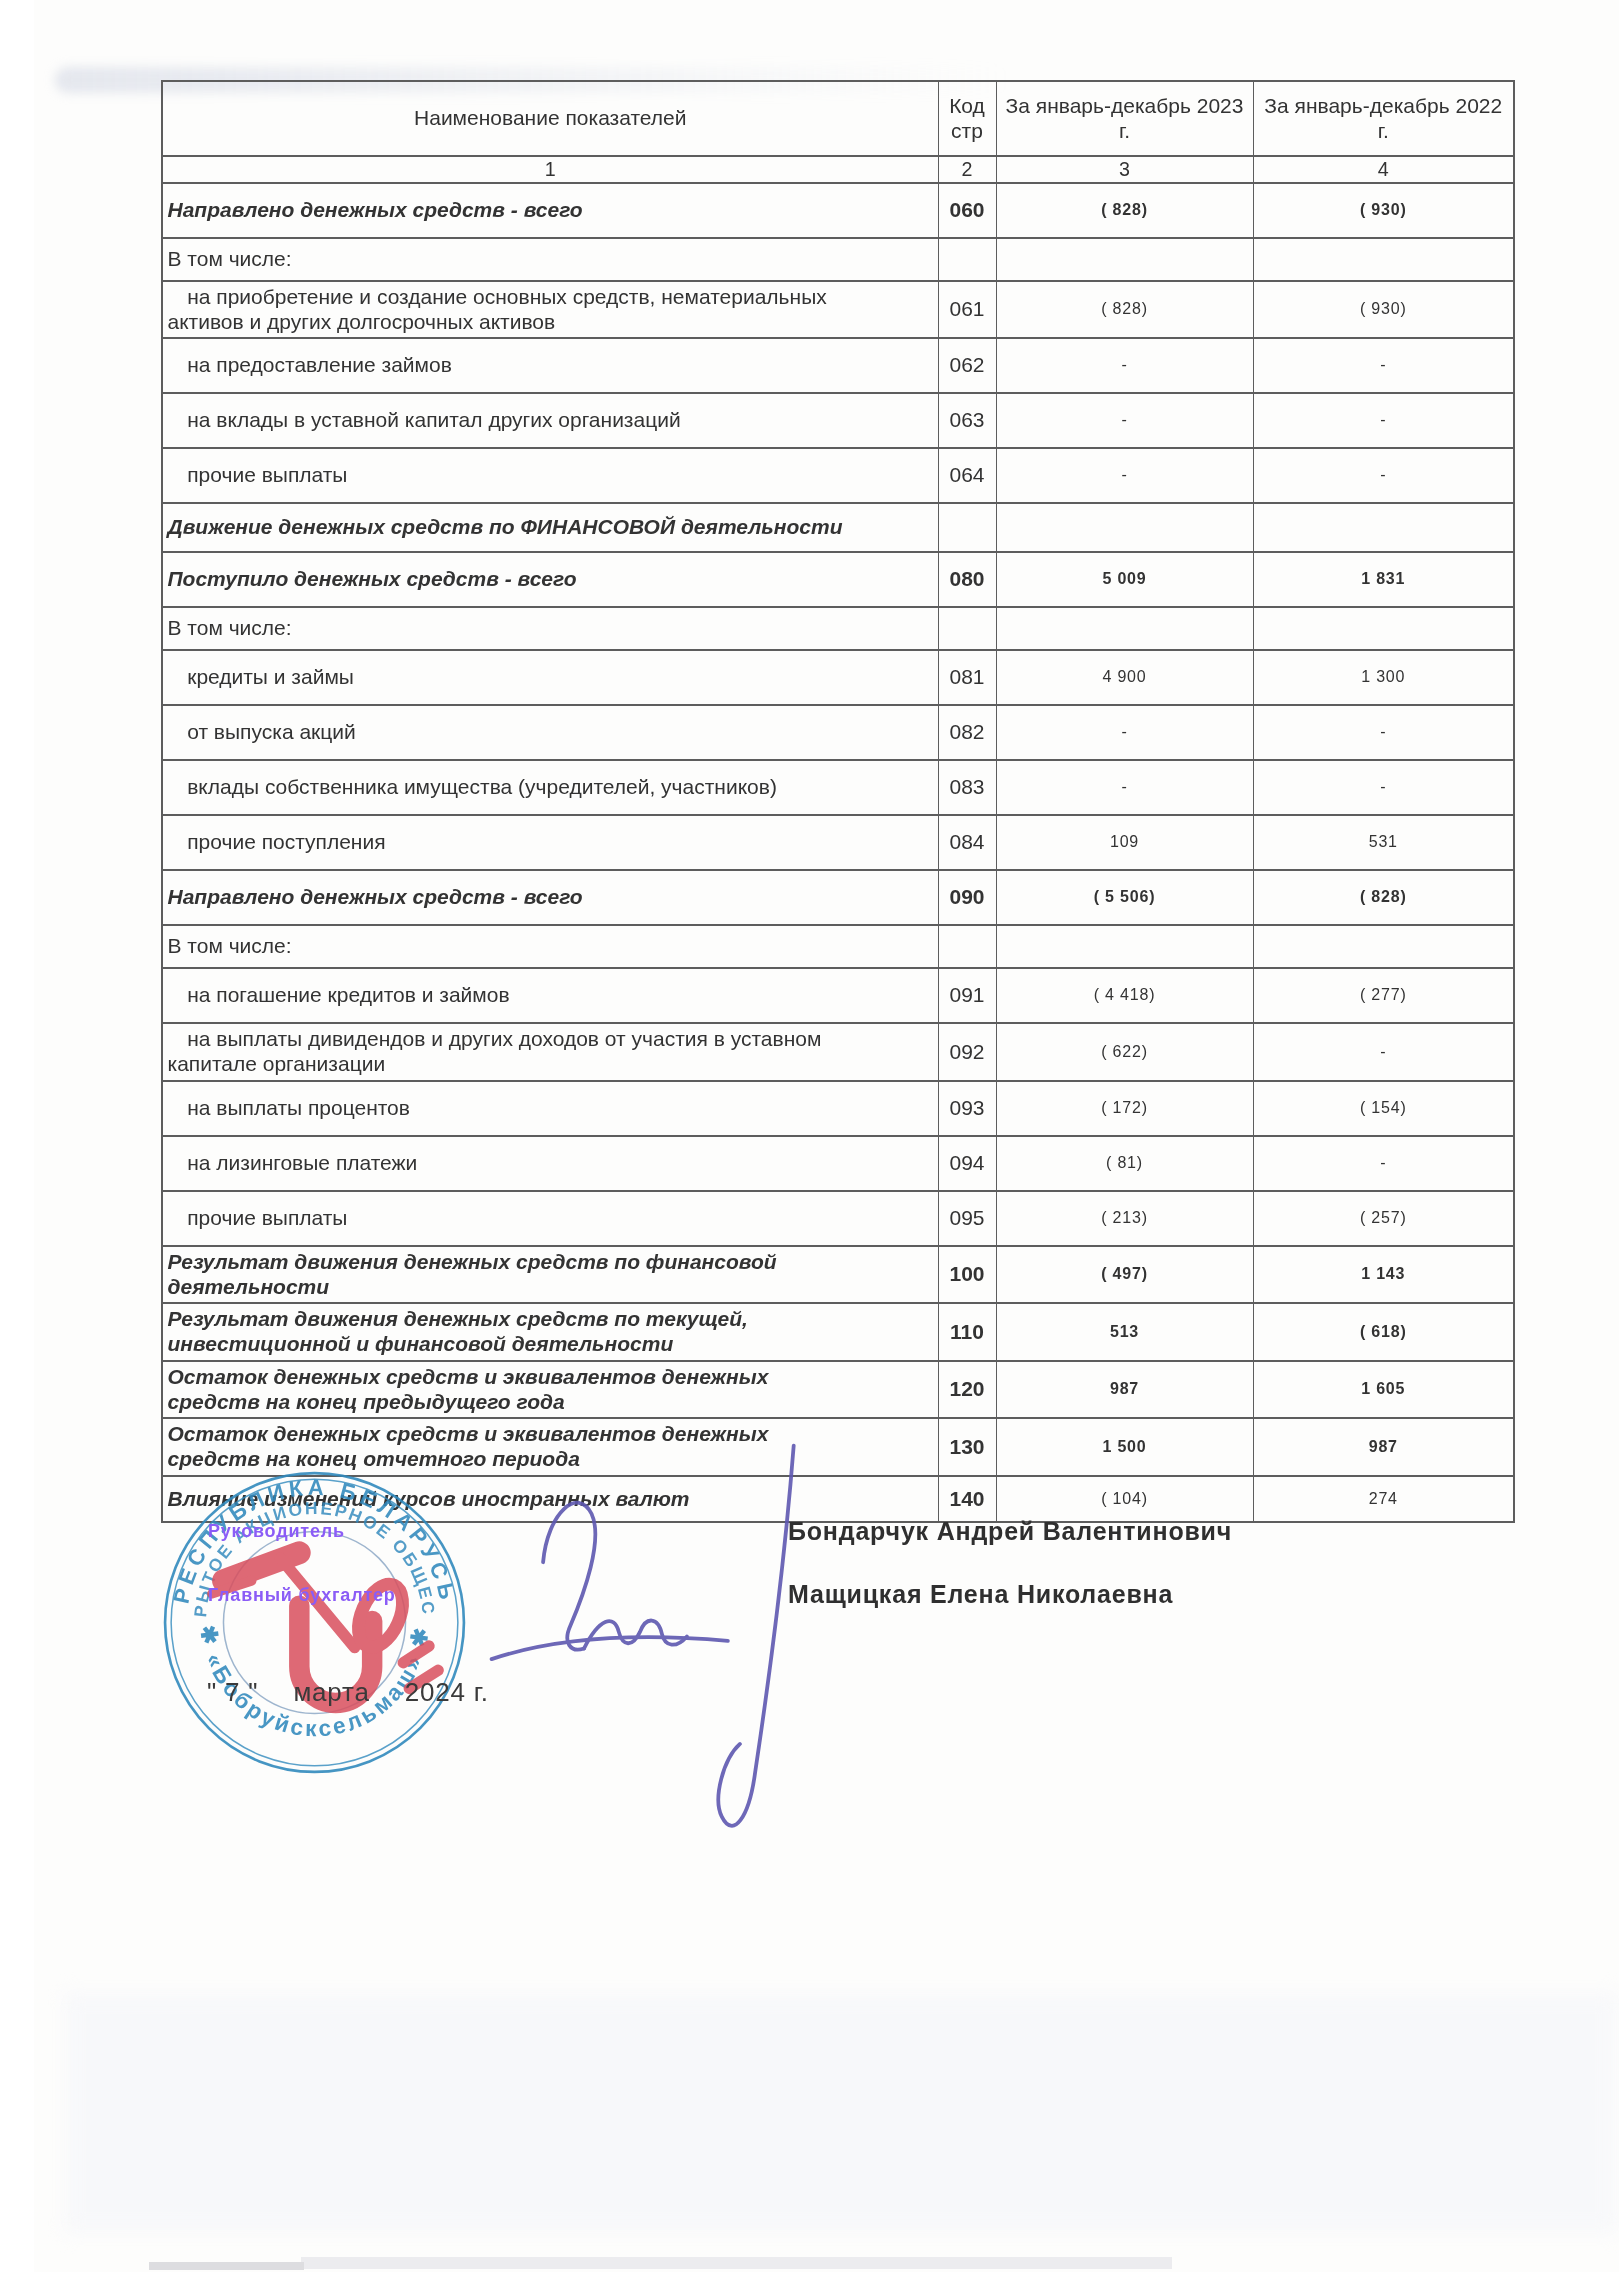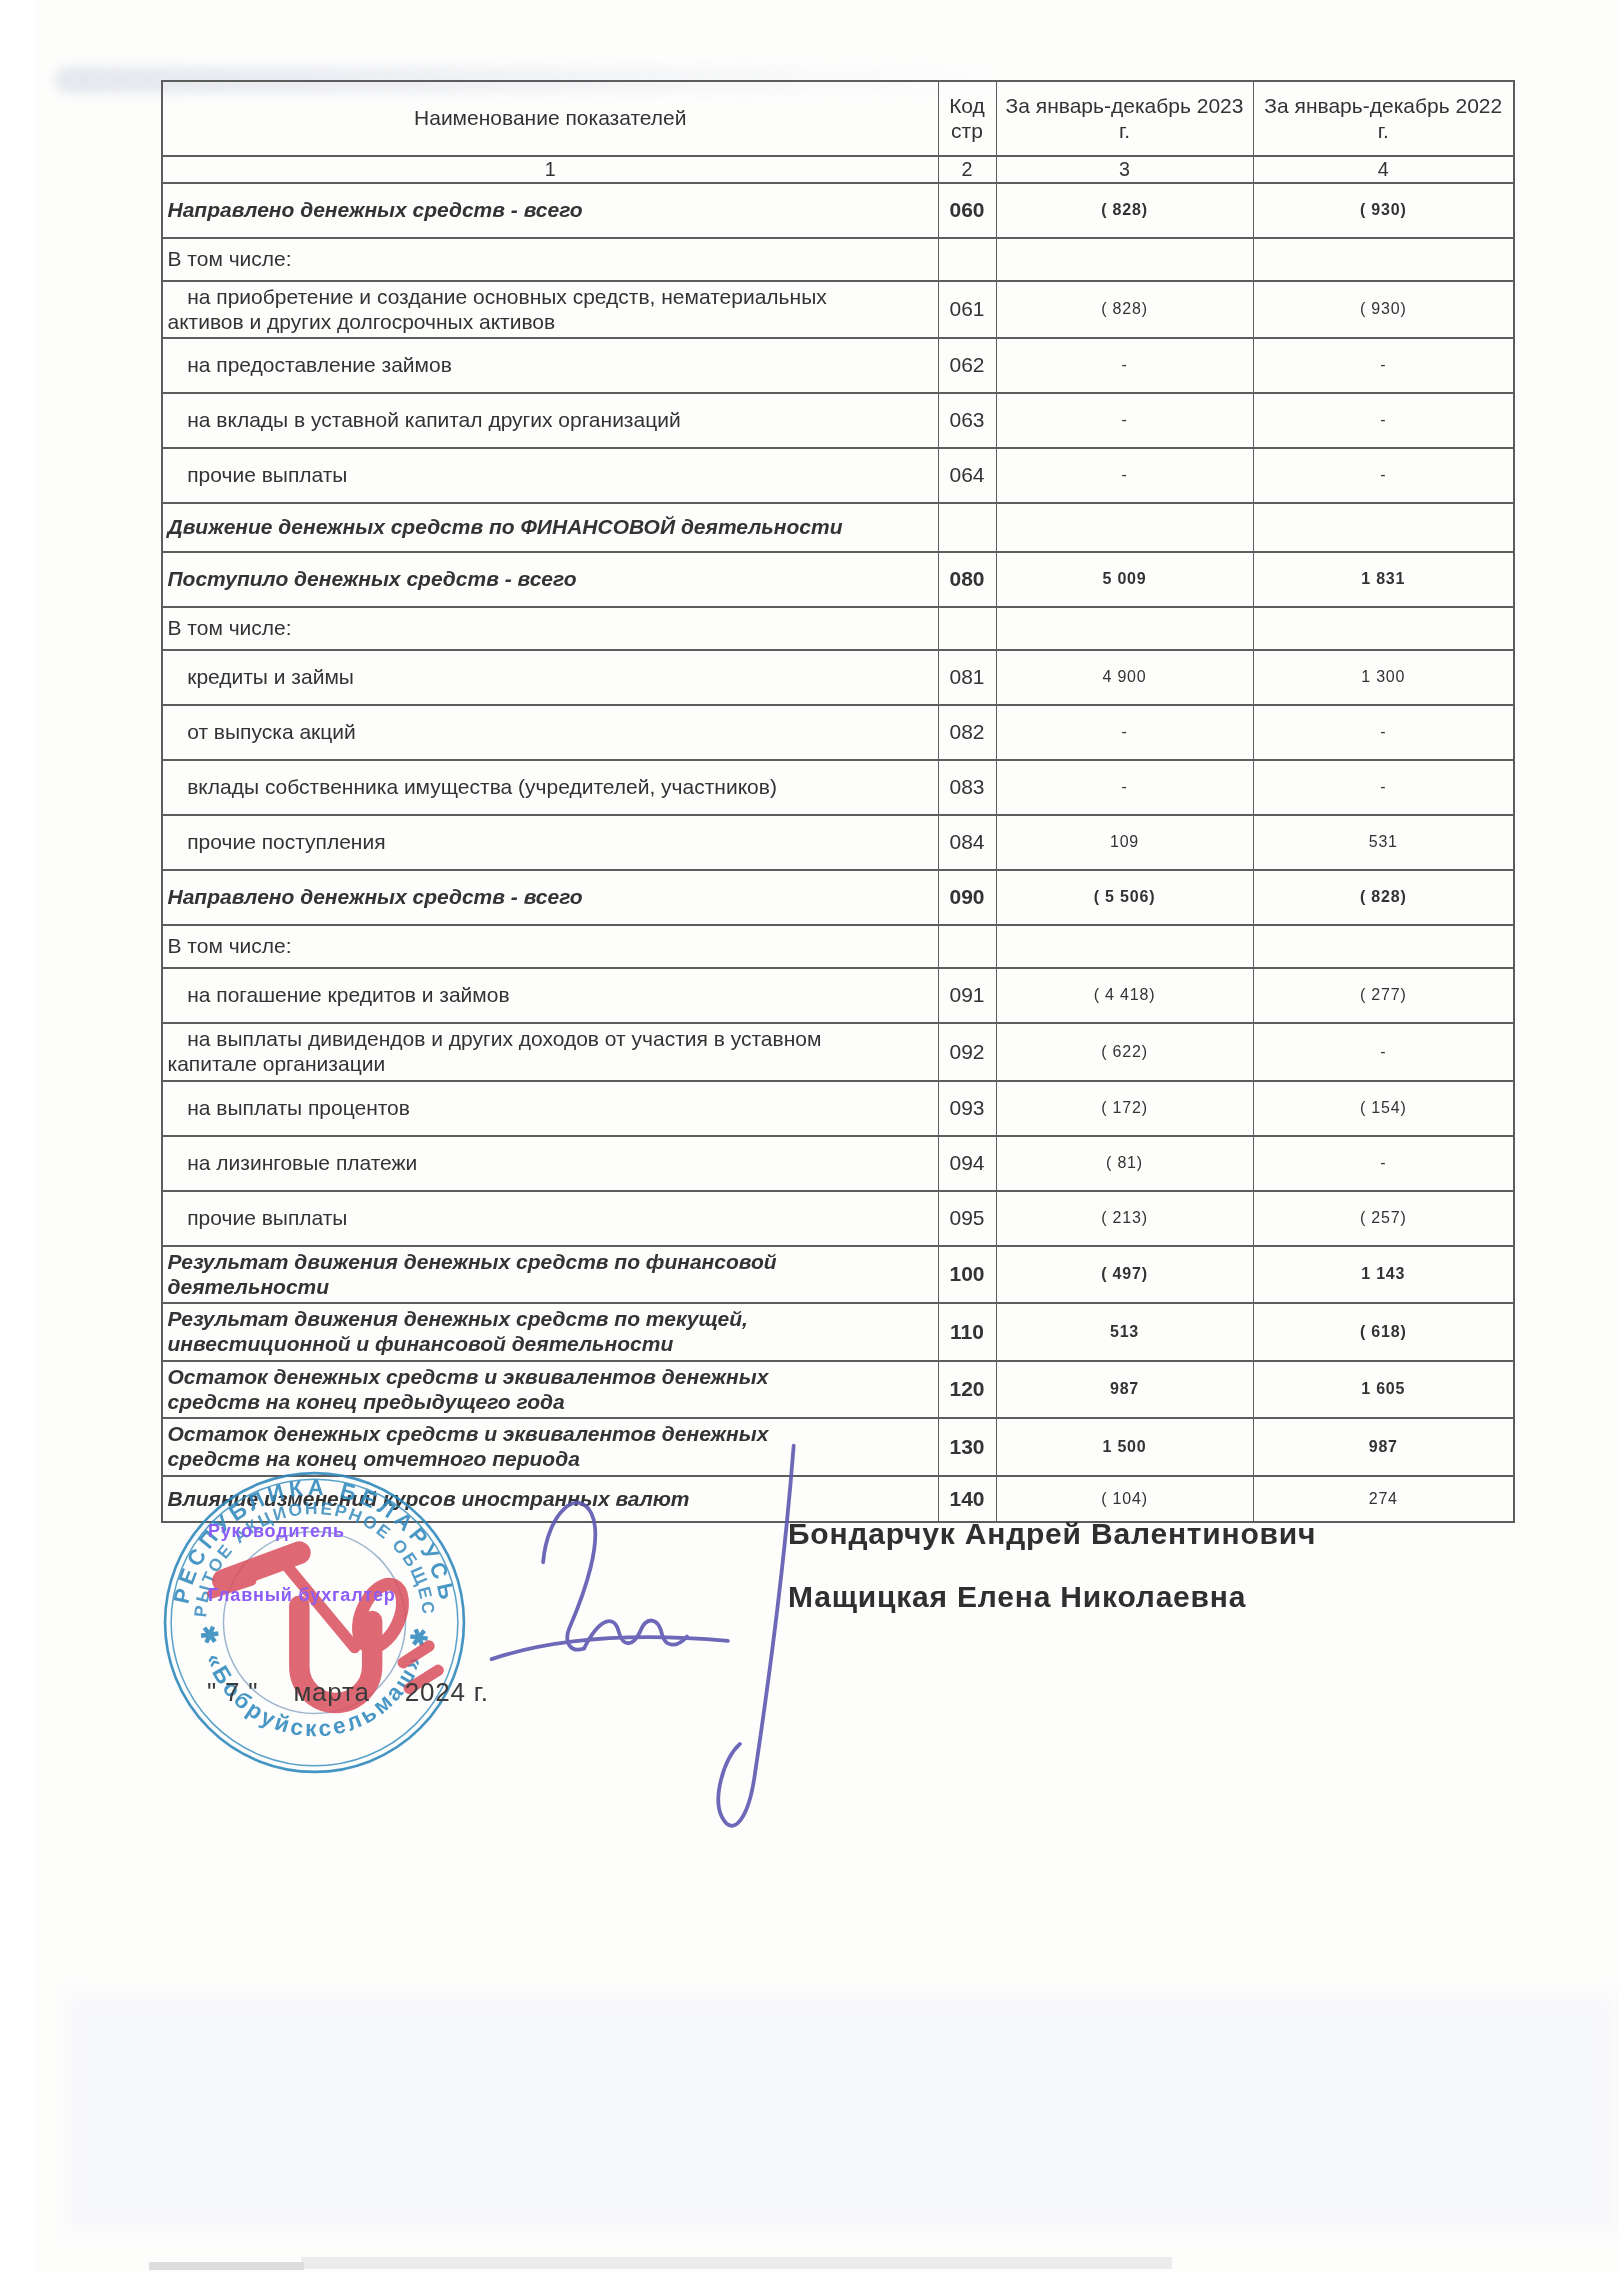--- a/index.html
+++ b/index.html
@@ -55,21 +55,21 @@
   .row.sub .lbl{text-indent:19.7px;}
   .row.total .lbl,.row.section .lbl,.row.total-light .lbl{font-weight:bold;font-style:italic;}
   .row.total .c-code,.row.total .c-val,
   .row.total-light .c-code{font-weight:bold;}
   
   .sig-label{
     position:absolute;left:174px;font-weight:bold;font-size:18px;color:#8b5cf6;
     z-index:5;letter-spacing:0.8px;
   }
   .sig-name{
-    position:absolute;left:754px;font-weight:bold;font-size:30px;color:#2f2f2f;
+    position:absolute;left:754px;font-weight:bold;font-size:25px;color:#2f2f2f;
     z-index:5;letter-spacing:0.8px;
   }
   .date-line{
     position:absolute;left:173px;top:1677px;z-index:5;
     font-size:26px;color:#3a3a3a;letter-spacing:0.8px;
   }
   .date-line span{margin-right:35px;}
   .stamp-svg{position:absolute;left:125px;top:1467px;z-index:2;}
   .signature-svg{position:absolute;left:409px;top:1432px;z-index:3;}
 </style>

